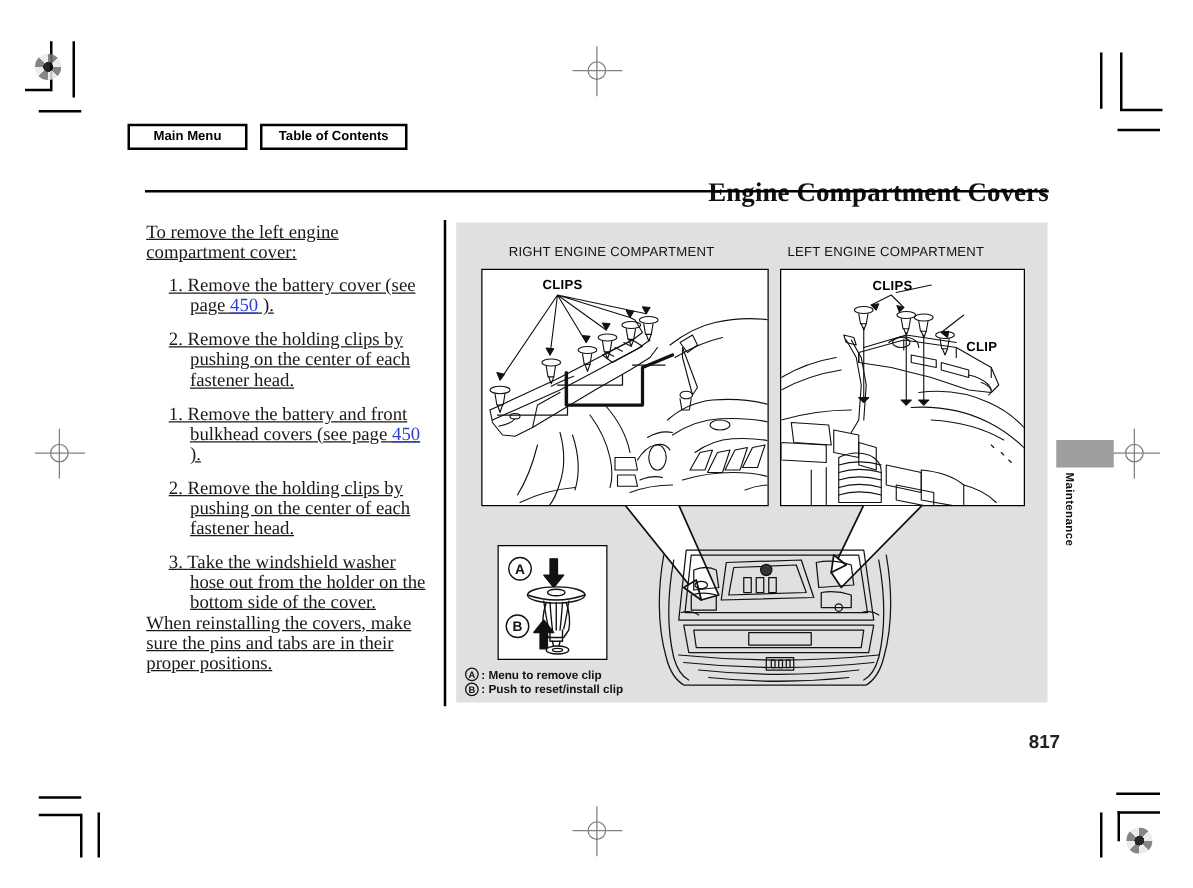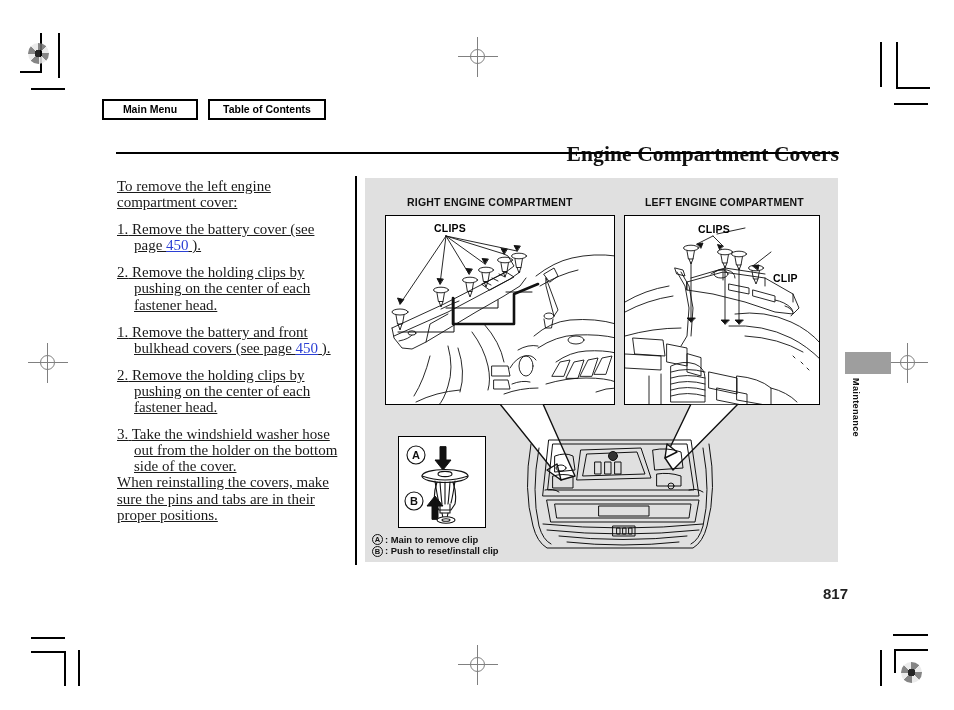--- a/index.html
+++ b/index.html
@@ -90,21 +90,21 @@
     position: absolute;
     left: 117px;
     top: 178px;
     width: 228px;
     font-size: 15px;
     line-height: 16.1px;
     text-decoration: underline;
   }
   .para { margin: 0 0 11px 0; }
   .step {
-    margin: 0 0 11px 0;
+    margin: 0 0 11px 18px;
     padding-left: 17px;
     text-indent: -17px;
   }
   .step .body { display: inline; }
   .tight { margin-bottom: 0; }
   .pageref { color: #2b3fd4; }
 
   
   .col-divider {
     position: absolute;
@@ -116,29 +116,29 @@
   
   .figure-panel {
     position: absolute;
     left: 365px; top: 178px;
     width: 473px; height: 384px;
     background: #e0e0e0;
   }
   .fig-label {
     position: absolute;
     font-family: "Liberation Sans", sans-serif;
-    font-weight: bold;
+    font-weight: normal;
     font-size: 10.5px;
     letter-spacing: .2px;
     color: #111;
     white-space: nowrap;
     text-align: center;
   }
   #label-right-compartment { left: 42px; top: 18px; }
-  #label-left-compartment  { left: 280px; top: 18px; }
+  #label-left-compartment  { left: 265px; top: 18px; }
 
   .diagram-box {
     position: absolute;
     background: #fff;
     border: 1.6px solid #000;
     box-sizing: border-box;
     overflow: hidden;
   }
   #diagram-right { left: 20px;  top: 37px; width: 230px; height: 190px; }
   #diagram-left  { left: 259px; top: 37px; width: 196px; height: 190px; }
@@ -483,21 +483,21 @@
 
         <ellipse cx="47" cy="83" rx="9" ry="3.2" fill="#fff"></ellipse>
         <ellipse cx="47" cy="83" rx="4" ry="1.3" fill="#fff"></ellipse>
       </g>
     </svg>
   </div>
 
   <div class="clip-legend">
     <div class="row">
       <span class="legend-mark">A</span>
-      <span>: Main to remove clip</span>
+      <span>: Menu to remove clip</span>
     </div>
     <div class="row">
       <span class="legend-mark">B</span>
       <span>: Push to reset/install clip</span>
     </div>
   </div>
 
   <svg style="position:absolute; left:130px; top:226px; width:260px; height:148px;" viewBox="0 0 260 148">
 
     <g fill="#fff" stroke="#111" stroke-width="1.4" stroke-linejoin="round">

